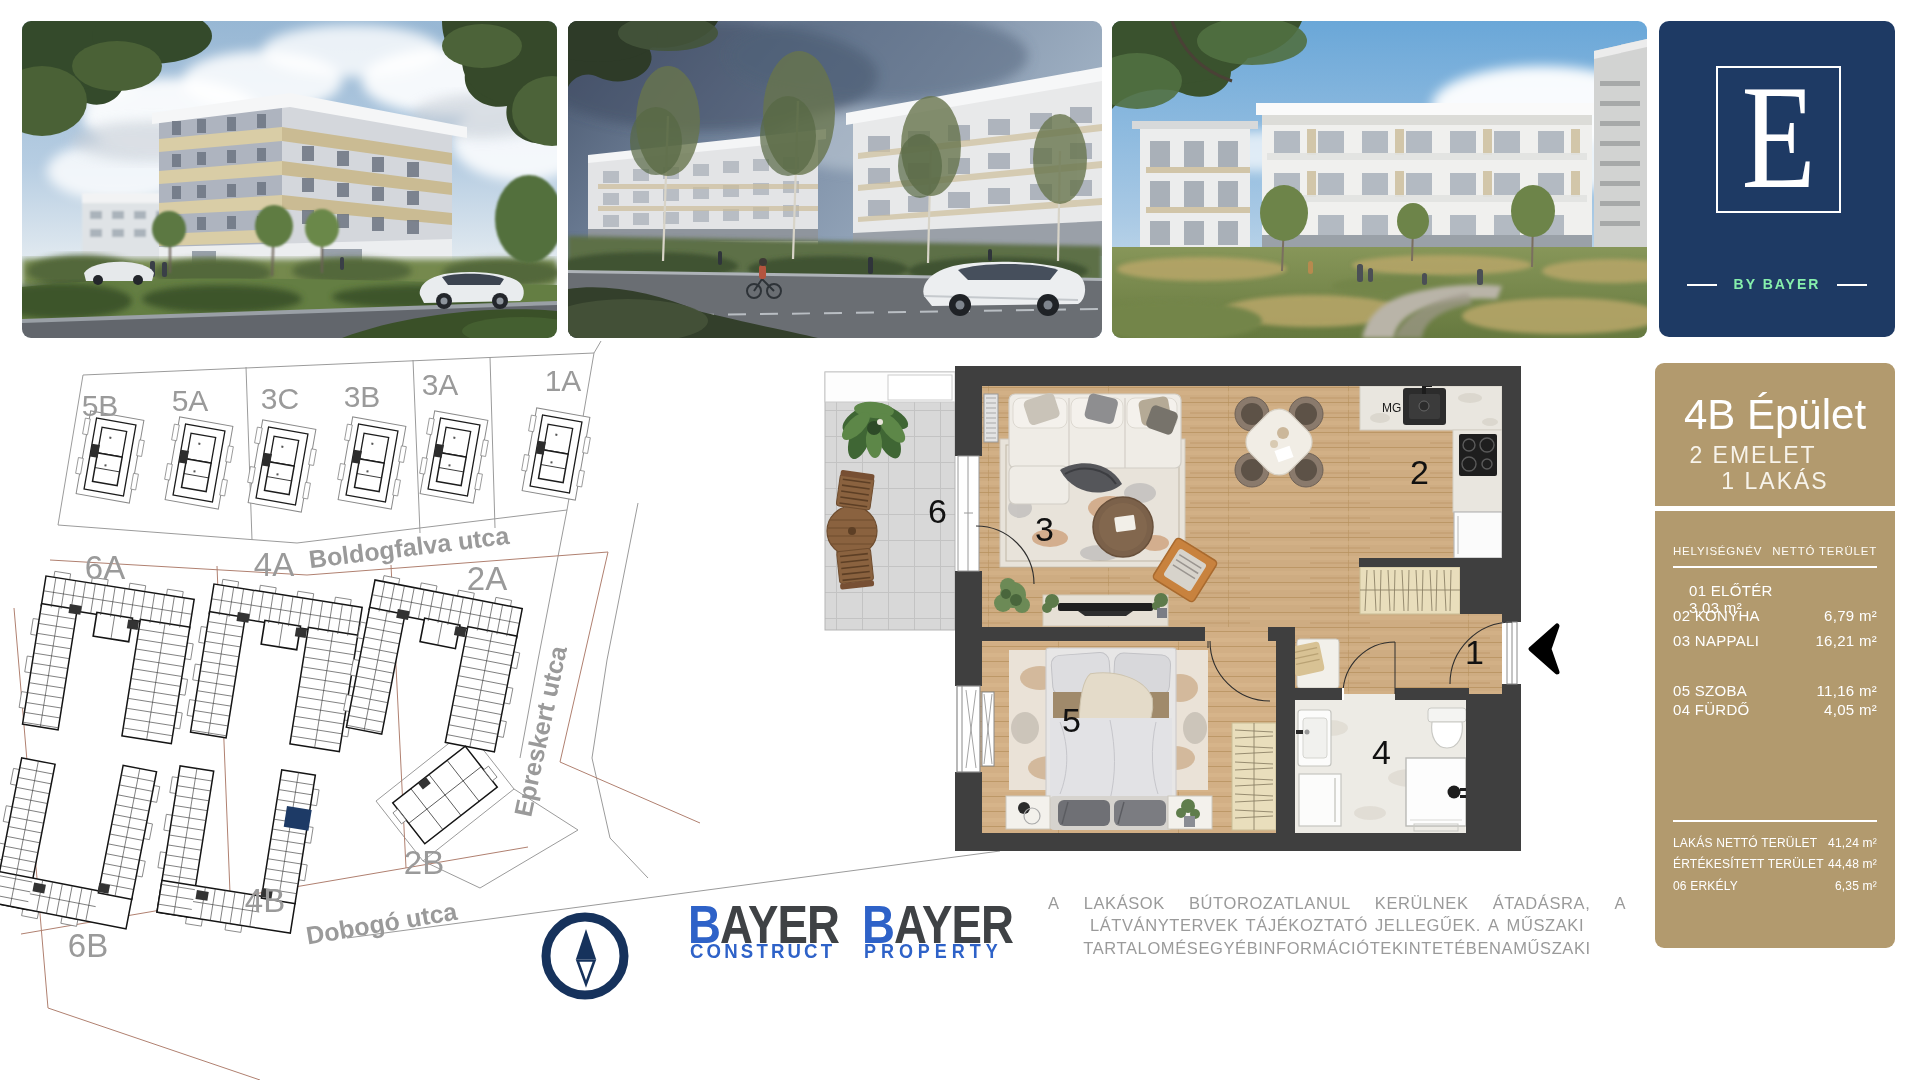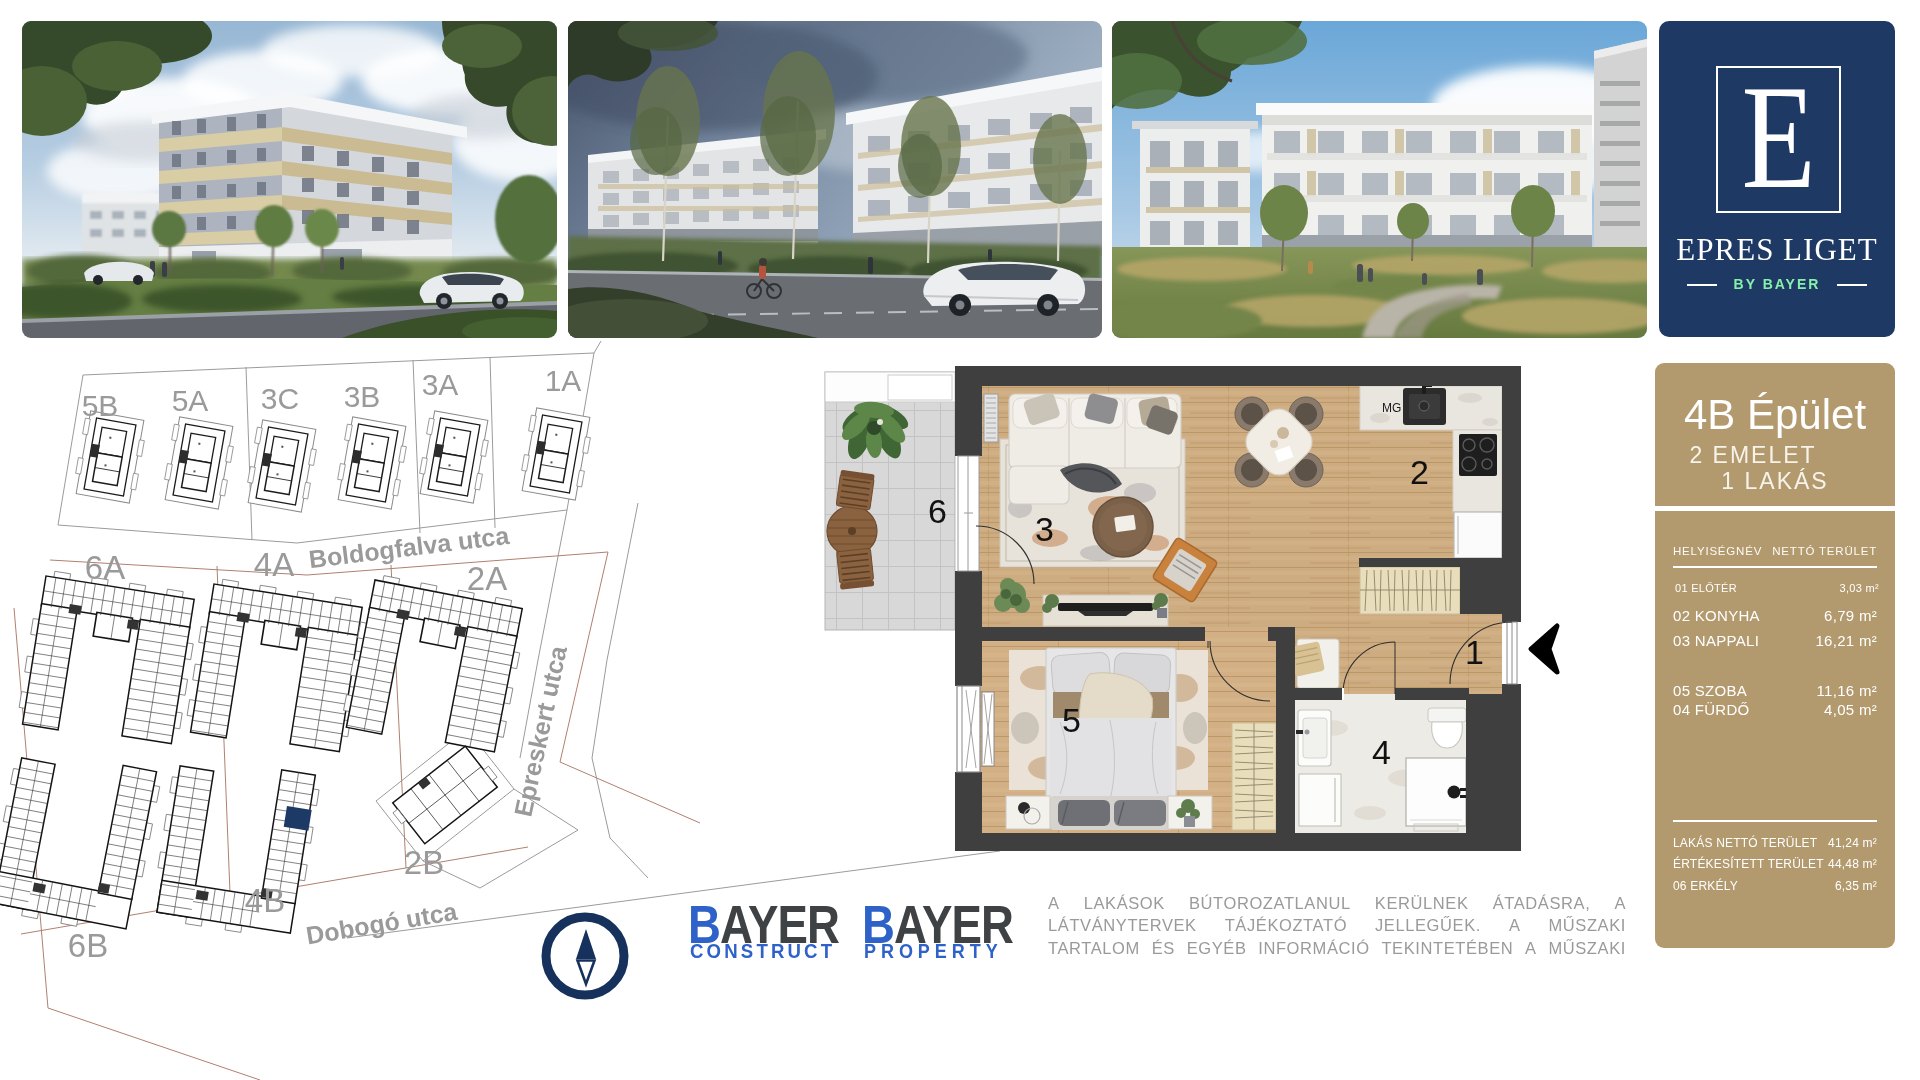--- a/index.html
+++ b/index.html
@@ -1151,42 +1151,41 @@
 
 <polygon points="721,291 747,268 739,291 747,314" fill="#000000" stroke="#000000" stroke-width="5" stroke-linejoin="round"></polygon>
 </svg>
 </div>
 
 <div class="abs" style="left:1659px;top:21px;width:236px;height:316px;background:#1e3a64;border-radius:10px;">
 
   <div class="abs" style="left:57px;top:45px;width:121px;height:143px;border:2px solid #ffffff;"></div>
   <div class="abs" style="left:57px;top:45px;width:125px;height:147px;text-align:center;font-family:'Liberation Serif',serif;color:#ffffff;font-size:148px;line-height:143px;transform:scaleX(0.82);transform-origin:50% 50%;">E</div>
 
-  <div class="abs" style="left:0;top:211px;width:236px;text-align:center;font-family:'Liberation Serif',serif;color:#ffffff;font-size:31px;letter-spacing:1px;">EPRES LIGET</div>
 
   <div class="abs" style="left:28px;top:263px;width:30px;height:0;border-top:2px solid #ffffff;"></div>
   <div class="abs" style="left:178px;top:263px;width:30px;height:0;border-top:2px solid #ffffff;"></div>
   <div class="abs" style="left:0;top:255px;width:236px;text-align:center;color:#86efac;font-size:14px;font-weight:bold;letter-spacing:2px;">BY BAYER</div>
 </div>
 
 <div class="abs" style="left:1655px;top:363px;width:240px;height:585px;background:#b29a6e;border-radius:9px;color:#ffffff;">
 
   <div class="abs" style="left:0;top:28px;width:240px;text-align:center;font-size:42px;">4B Épület</div>
   <div class="abs" style="left:0;top:79px;width:196px;text-align:center;font-size:23px;letter-spacing:2px;color:#f7f3ea;">2 EMELET</div>
   <div class="abs" style="left:0;top:105px;width:240px;text-align:center;font-size:23px;letter-spacing:2px;color:#f7f3ea;">1 LAKÁS</div>
 
   <div class="abs" style="left:0;top:143px;width:240px;height:5px;background:#ffffff;"></div>
 
   <div class="abs" style="left:18px;top:182px;width:204px;font-size:11.5px;letter-spacing:0.8px;color:#fdfbf6;display:flex;justify-content:space-between;white-space:nowrap;">
       <span>HELYISÉGNÉV</span>
       <span>NETTÓ TERÜLET</span>
     </div>
   <div class="abs" style="left:18px;top:203px;width:204px;height:2px;background:#ffffff;"></div>
 
-  <div class="abs" style="left:20px;top:219px;width:204px;font-size:11px;letter-spacing:0.3px;display:flex;justify-content:space-between;white-space:nowrap;">
+  <div class="abs" style="left:34px;top:219px;width:204px;font-size:15px;letter-spacing:0.3px;display:flex;justify-content:space-between;white-space:nowrap;flex-direction:column;">
       <span>01 ELŐTÉR</span>
       <span>3,03 m²</span>
     </div>
   <div class="abs" style="left:18px;top:244px;width:204px;font-size:15px;letter-spacing:0.3px;display:flex;justify-content:space-between;white-space:nowrap;gap:47px;">
       <span>02 KONYHA</span>
       <span>6,79 m²</span>
     </div>
   <div class="abs" style="left:18px;top:269px;width:204px;font-size:15px;letter-spacing:0.3px;display:flex;justify-content:space-between;white-space:nowrap;">
       <span>03 NAPPALI</span>
       <span>16,21 m²</span>
@@ -1238,28 +1237,28 @@
 
 <div class="abs" style="left:1048px;top:892px;width:578px;font-size:16.5px;line-height:22.4px;letter-spacing:0.6px;color:#9a9a9a;white-space:nowrap;">
   <div style="display:flex;justify-content:space-between;">
       <span>A</span>
       <span>LAKÁSOK</span>
       <span>BÚTOROZATLANUL</span>
       <span>KERÜLNEK</span>
       <span>ÁTADÁSRA,</span>
       <span>A</span>
     </div>
-  <div style="display:flex;justify-content:space-between;">
+  <div style="display:flex;justify-content:center;gap:7px;">
       <span>LÁTVÁNYTERVEK</span>
       <span>TÁJÉKOZTATÓ</span>
       <span>JELLEGŰEK.</span>
       <span>A</span>
       <span>MŰSZAKI</span>
     </div>
-  <div style="display:flex;justify-content:space-between;">
+  <div style="display:flex;justify-content:center;">
       <span>TARTALOM</span>
       <span>ÉS</span>
       <span>EGYÉB</span>
       <span>INFORMÁCIÓ</span>
       <span>TEKINTETÉBEN</span>
       <span>A</span>
       <span>MŰSZAKI</span>
     </div>
 </div>
 

